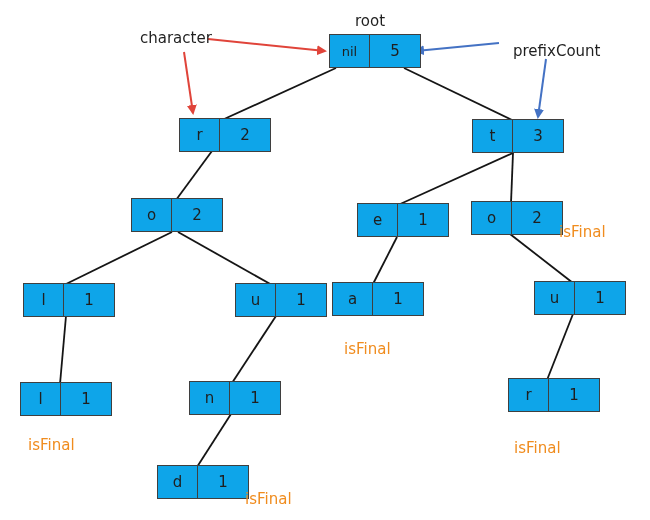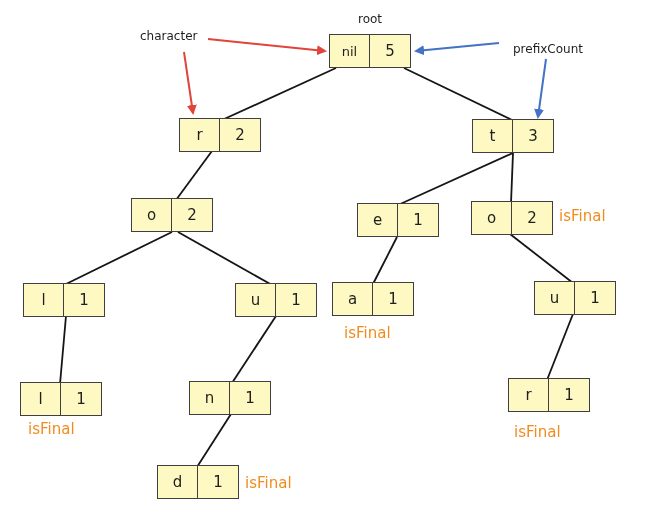--- a/index.html
+++ b/index.html
@@ -3,30 +3,30 @@
 <meta charset="utf-8">
 <style>
   html,body{margin:0;padding:0;}
   body{
     width:650px;height:520px;position:relative;background:#ffffff;
     font-family:"DejaVu Sans","Liberation Sans",sans-serif;color:#1f1f1f;
     overflow:hidden;
   }
   #connector-layer{position:absolute;left:0;top:0;}
   .node{
-    position:absolute;display:flex;width:82px;height:34px;
-    background:#fef9c3;border:1.5px solid #3f3f3f;box-sizing:border-box;
+    position:absolute;display:flex;width:92px;height:34px;
+    background:#0ea5e9;border:1.5px solid #3f3f3f;box-sizing:border-box;
   }
   .cell{display:flex;align-items:center;justify-content:center;font-size:15px;line-height:1;}
   .cell.char{width:39px;border-right:1.5px solid #3f3f3f;}
   .cell.count{flex:1;}
   .node.root-node .cell.char{font-size:13px;}
-  .lbl{position:absolute;font-size:12px;white-space:nowrap;}
+  .lbl{position:absolute;font-size:15px;white-space:nowrap;}
   .root-lbl{width:82px;text-align:center;}
-  .isfinal{position:absolute;font-size:15px;white-space:nowrap;}
+  .isfinal{position:absolute;font-size:15px;white-space:nowrap;margin-top:16px;}
 </style>
 </head>
 <body>
 
 <svg id="connector-layer" width="650" height="520">
   <defs>
     <marker id="mr" viewBox="0 0 10 10" refX="8" refY="5" markerWidth="5" markerHeight="5" orient="auto">
       <path d="M0,0 L10,5 L0,10 z" fill="#e0443a"></path>
     </marker>
     <marker id="mb" viewBox="0 0 10 10" refX="8" refY="5" markerWidth="5" markerHeight="5" orient="auto">

